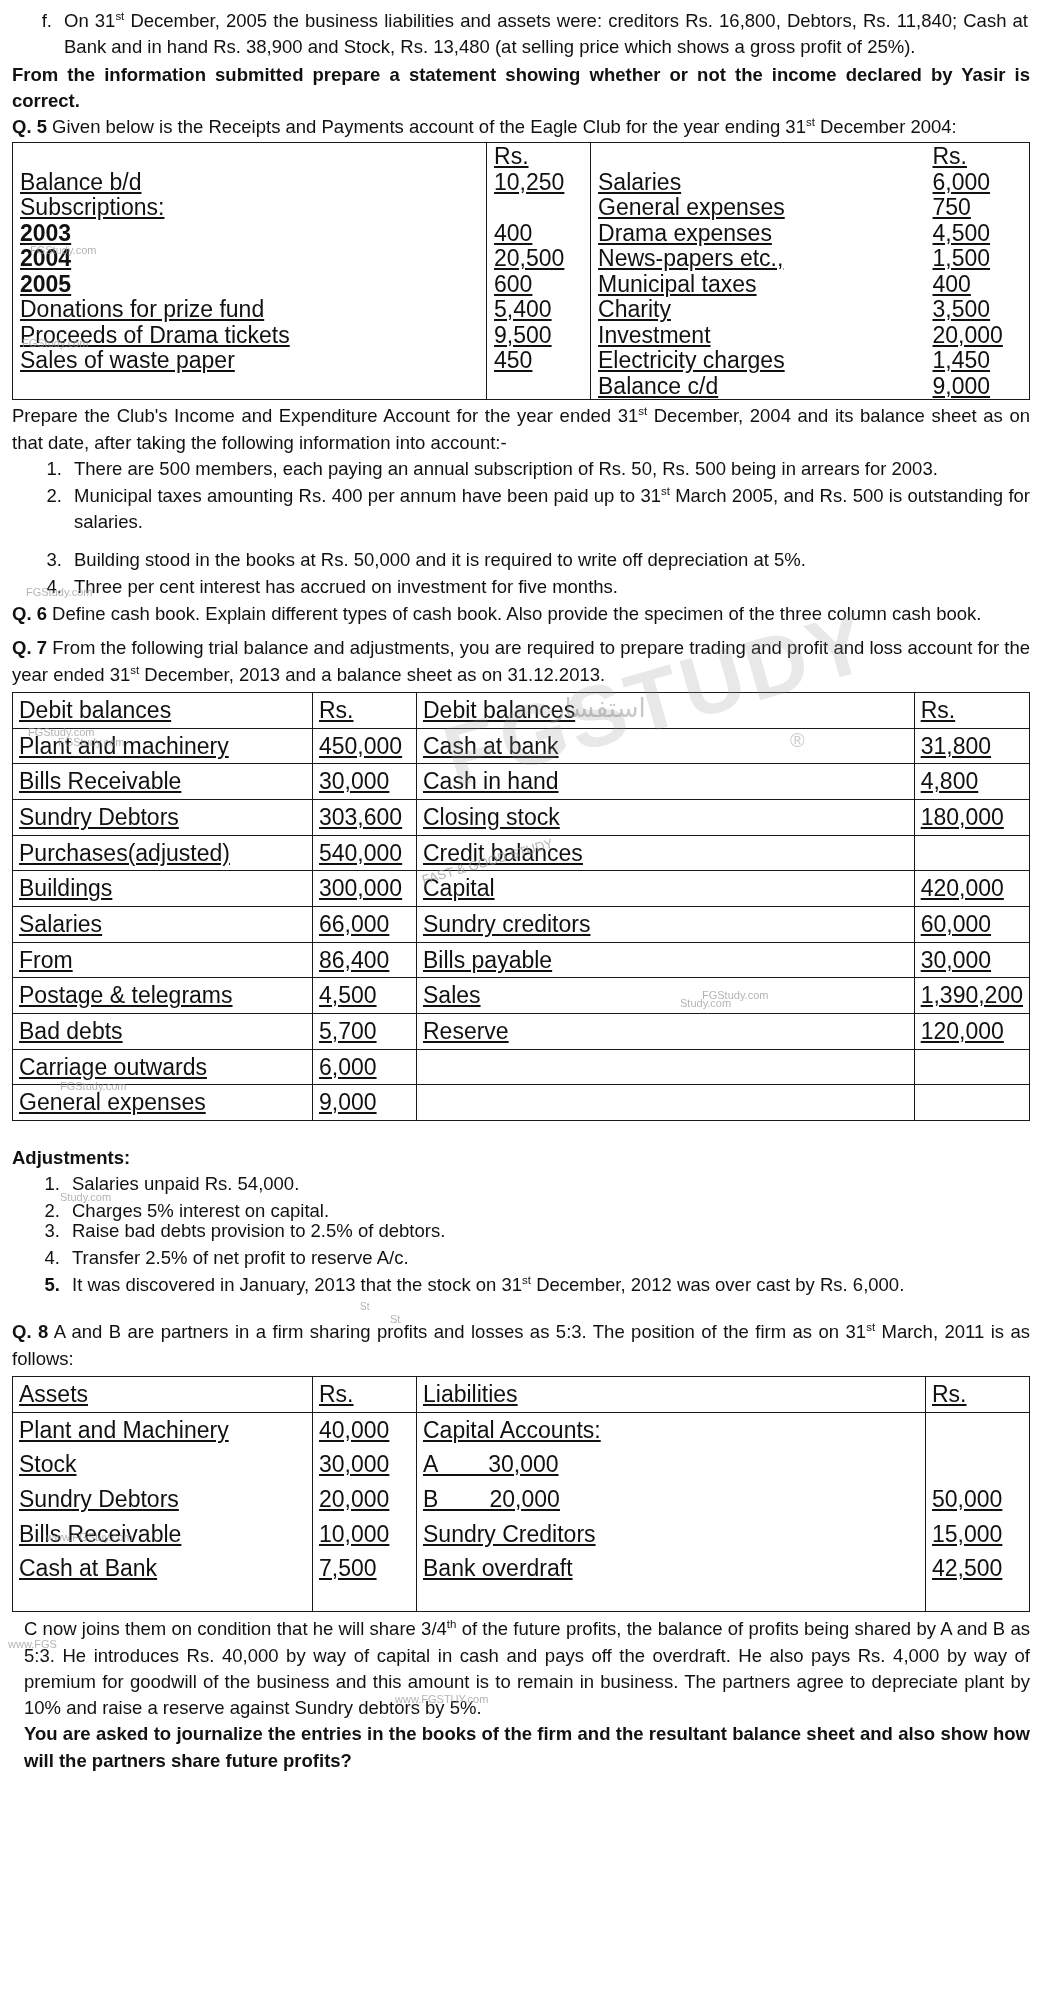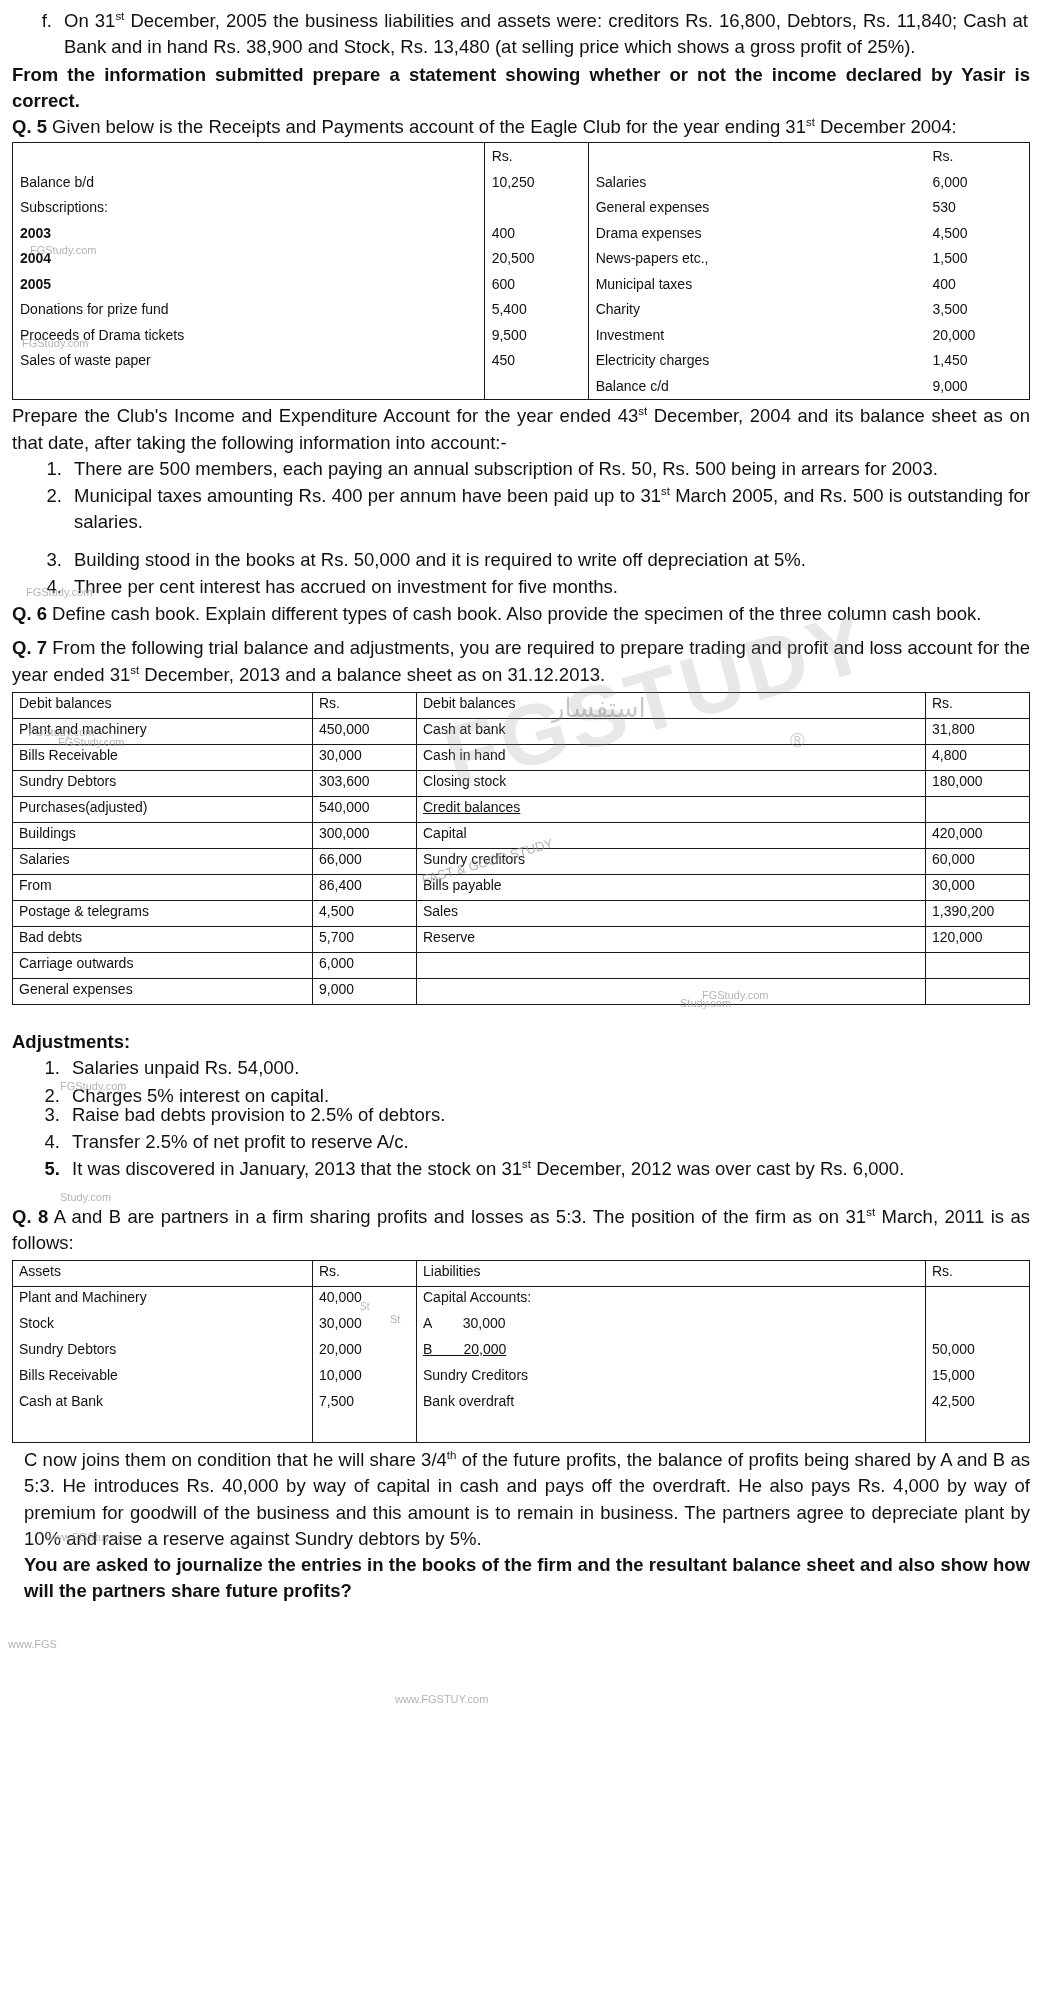--- a/index.html
+++ b/index.html
@@ -43,22 +43,23 @@
   .indent-f .body { padding-right: 2px; }
   .indent-n .marker { width: 62px; }
   .indent-n2 .marker { width: 60px; }
 
   sup { font-size: 0.62em; vertical-align: super; line-height: 0; }
 
   
   table {
     border-collapse: collapse;
     width: 100%;
-    font-size: 14px;
+    font-size: 23px;
     margin: 4px 0 4px 0;
+    text-decoration: underline;
   }
   table.tbl, table.tbl td, table.tbl th {
     border: 1.3px solid #1a1a1a;
   }
   table.tbl td, table.tbl th {
     padding: 1px 6px;
     vertical-align: top;
     font-weight: normal;
     text-align: left;
     height: 26px;
@@ -136,21 +137,21 @@
       <tr>
         <td>Balance b/d</td>
         <td class="vl">10,250</td>
         <td class="vl">Salaries</td>
         <td>6,000</td>
       </tr>
       <tr>
         <td>Subscriptions:</td>
         <td class="vl"></td>
         <td class="vl">General expenses</td>
-        <td>530</td>
+        <td>750</td>
       </tr>
       <tr>
         <td class="b">2003</td>
         <td class="vl">400</td>
         <td class="vl">Drama expenses</td>
         <td>4,500</td>
       </tr>
       <tr>
         <td class="b">2004</td>
         <td class="vl">20,500</td>
@@ -183,21 +184,21 @@
       </tr>
       <tr>
         <td></td>
         <td class="vl"></td>
         <td class="vl">Balance c/d</td>
         <td>9,000</td>
       </tr>
     </tbody>
   </table>
 
-  <div class="para"><span>Prepare the Club's Income and Expenditure Account for the year ended 43</span><sup>st</sup><span> December, 2004 and its balance sheet as on that date, after taking the following information into account:-</span></div>
+  <div class="para"><span>Prepare the Club's Income and Expenditure Account for the year ended 31</span><sup>st</sup><span> December, 2004 and its balance sheet as on that date, after taking the following information into account:-</span></div>
 
   <div class="list-item indent-n">
     <div class="marker">1.</div>
     <div class="body"><span>There are 500 members, each paying an annual subscription of Rs. 50, Rs. 500 being in arrears for 2003.</span><sup></sup><span></span></div>
   </div>
   <div class="list-item indent-n">
     <div class="marker">2.</div>
     <div class="body"><span>Municipal taxes amounting Rs. 400 per annum have been paid up to 31</span><sup>st</sup><span> March 2005, and Rs. 500 is outstanding for salaries.</span></div>
   </div>
   <div class="spacer-sm"></div>

